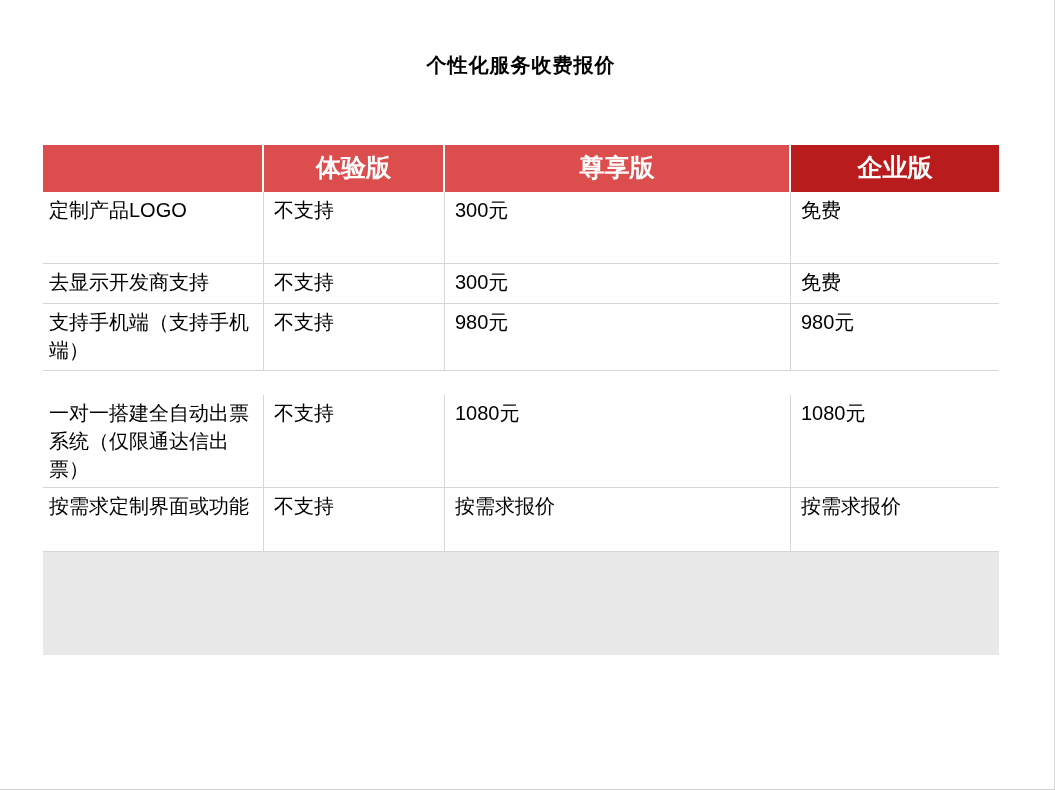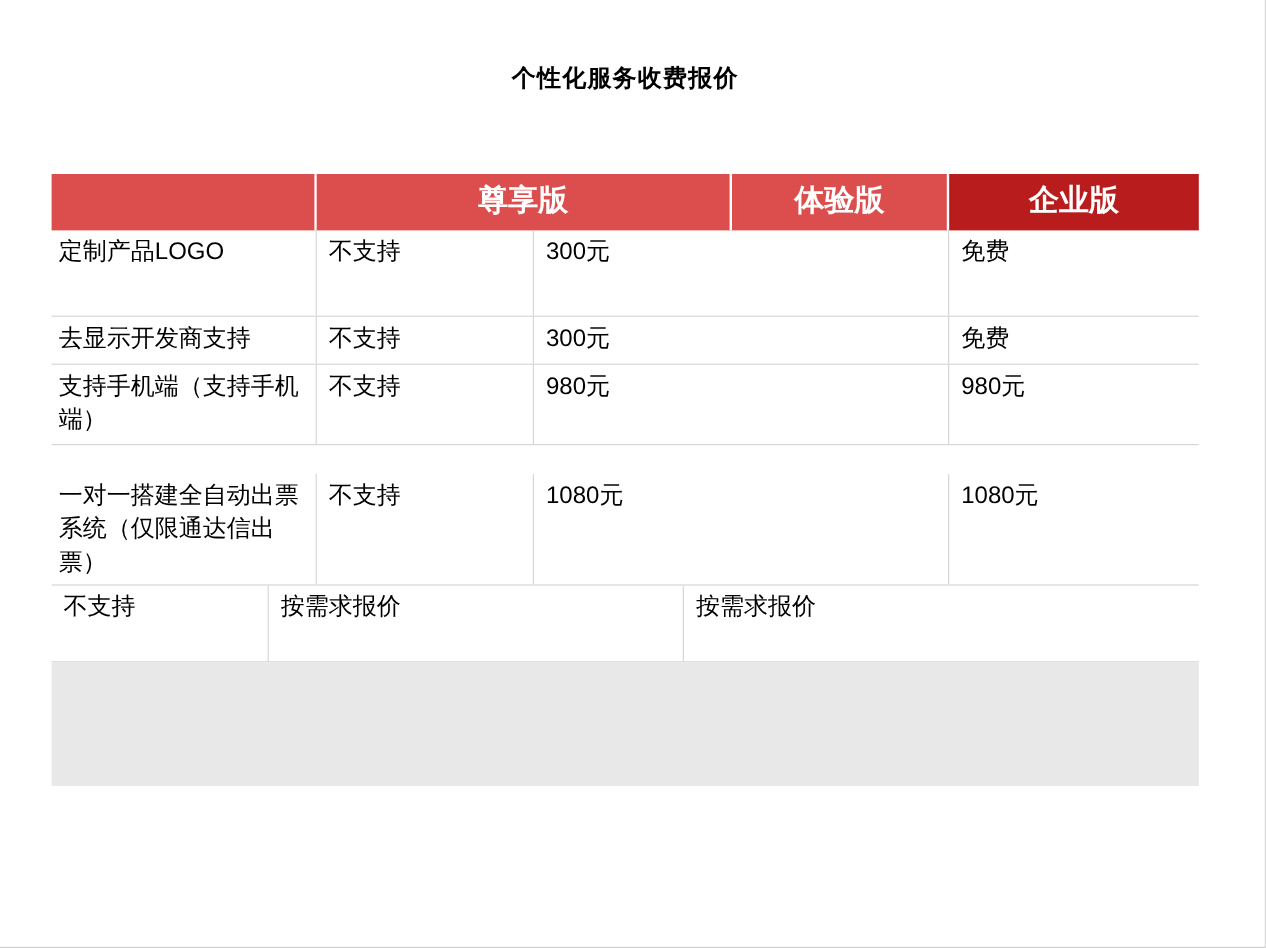--- a/index.html
+++ b/index.html
@@ -73,22 +73,22 @@
 <body>
 
 <div class="page">
 
   <div class="page-title">个性化服务收费报价</div>
 
   <div class="pricing-table">
 
     <div class="thead">
       <div class="th c1" style="background: rgb(220, 78, 78); color: rgb(255, 255, 255);"></div>
+      <div class="th c2" style="background: rgb(220, 78, 78); color: rgb(255, 255, 255);">体验版</div>
       <div class="th c3" style="background: rgb(220, 78, 78); color: rgb(255, 255, 255);">尊享版</div>
-      <div class="th c2" style="background: rgb(220, 78, 78); color: rgb(255, 255, 255);">体验版</div>
       <div class="th c4" style="background: #b91c1c; color: rgb(255, 255, 255);">企业版</div>
     </div>
 
     <div class="tr h72">
       <div class="td c1">定制产品LOGO</div>
       <div class="td c2">不支持</div>
       <div class="td c3">300元</div>
       <div class="td c4">免费</div>
     </div>
 
@@ -107,20 +107,21 @@
     </div>
 
     <div class="tr h93">
       <div class="td c1">一对一搭建全自动出票系统（仅限通达信出票）</div>
       <div class="td c2">不支持</div>
       <div class="td c3">1080元</div>
       <div class="td c4">1080元</div>
     </div>
 
     <div class="tr h64">
+      <div class="td c1">按需求定制界面或功能</div>
       <div class="td c2">不支持</div>
       <div class="td c3">按需求报价</div>
       <div class="td c4">按需求报价</div>
     </div>
 
     <div class="footer-block" style="background: rgb(232, 232, 232);"></div>
 
   </div>
 </div>
 

